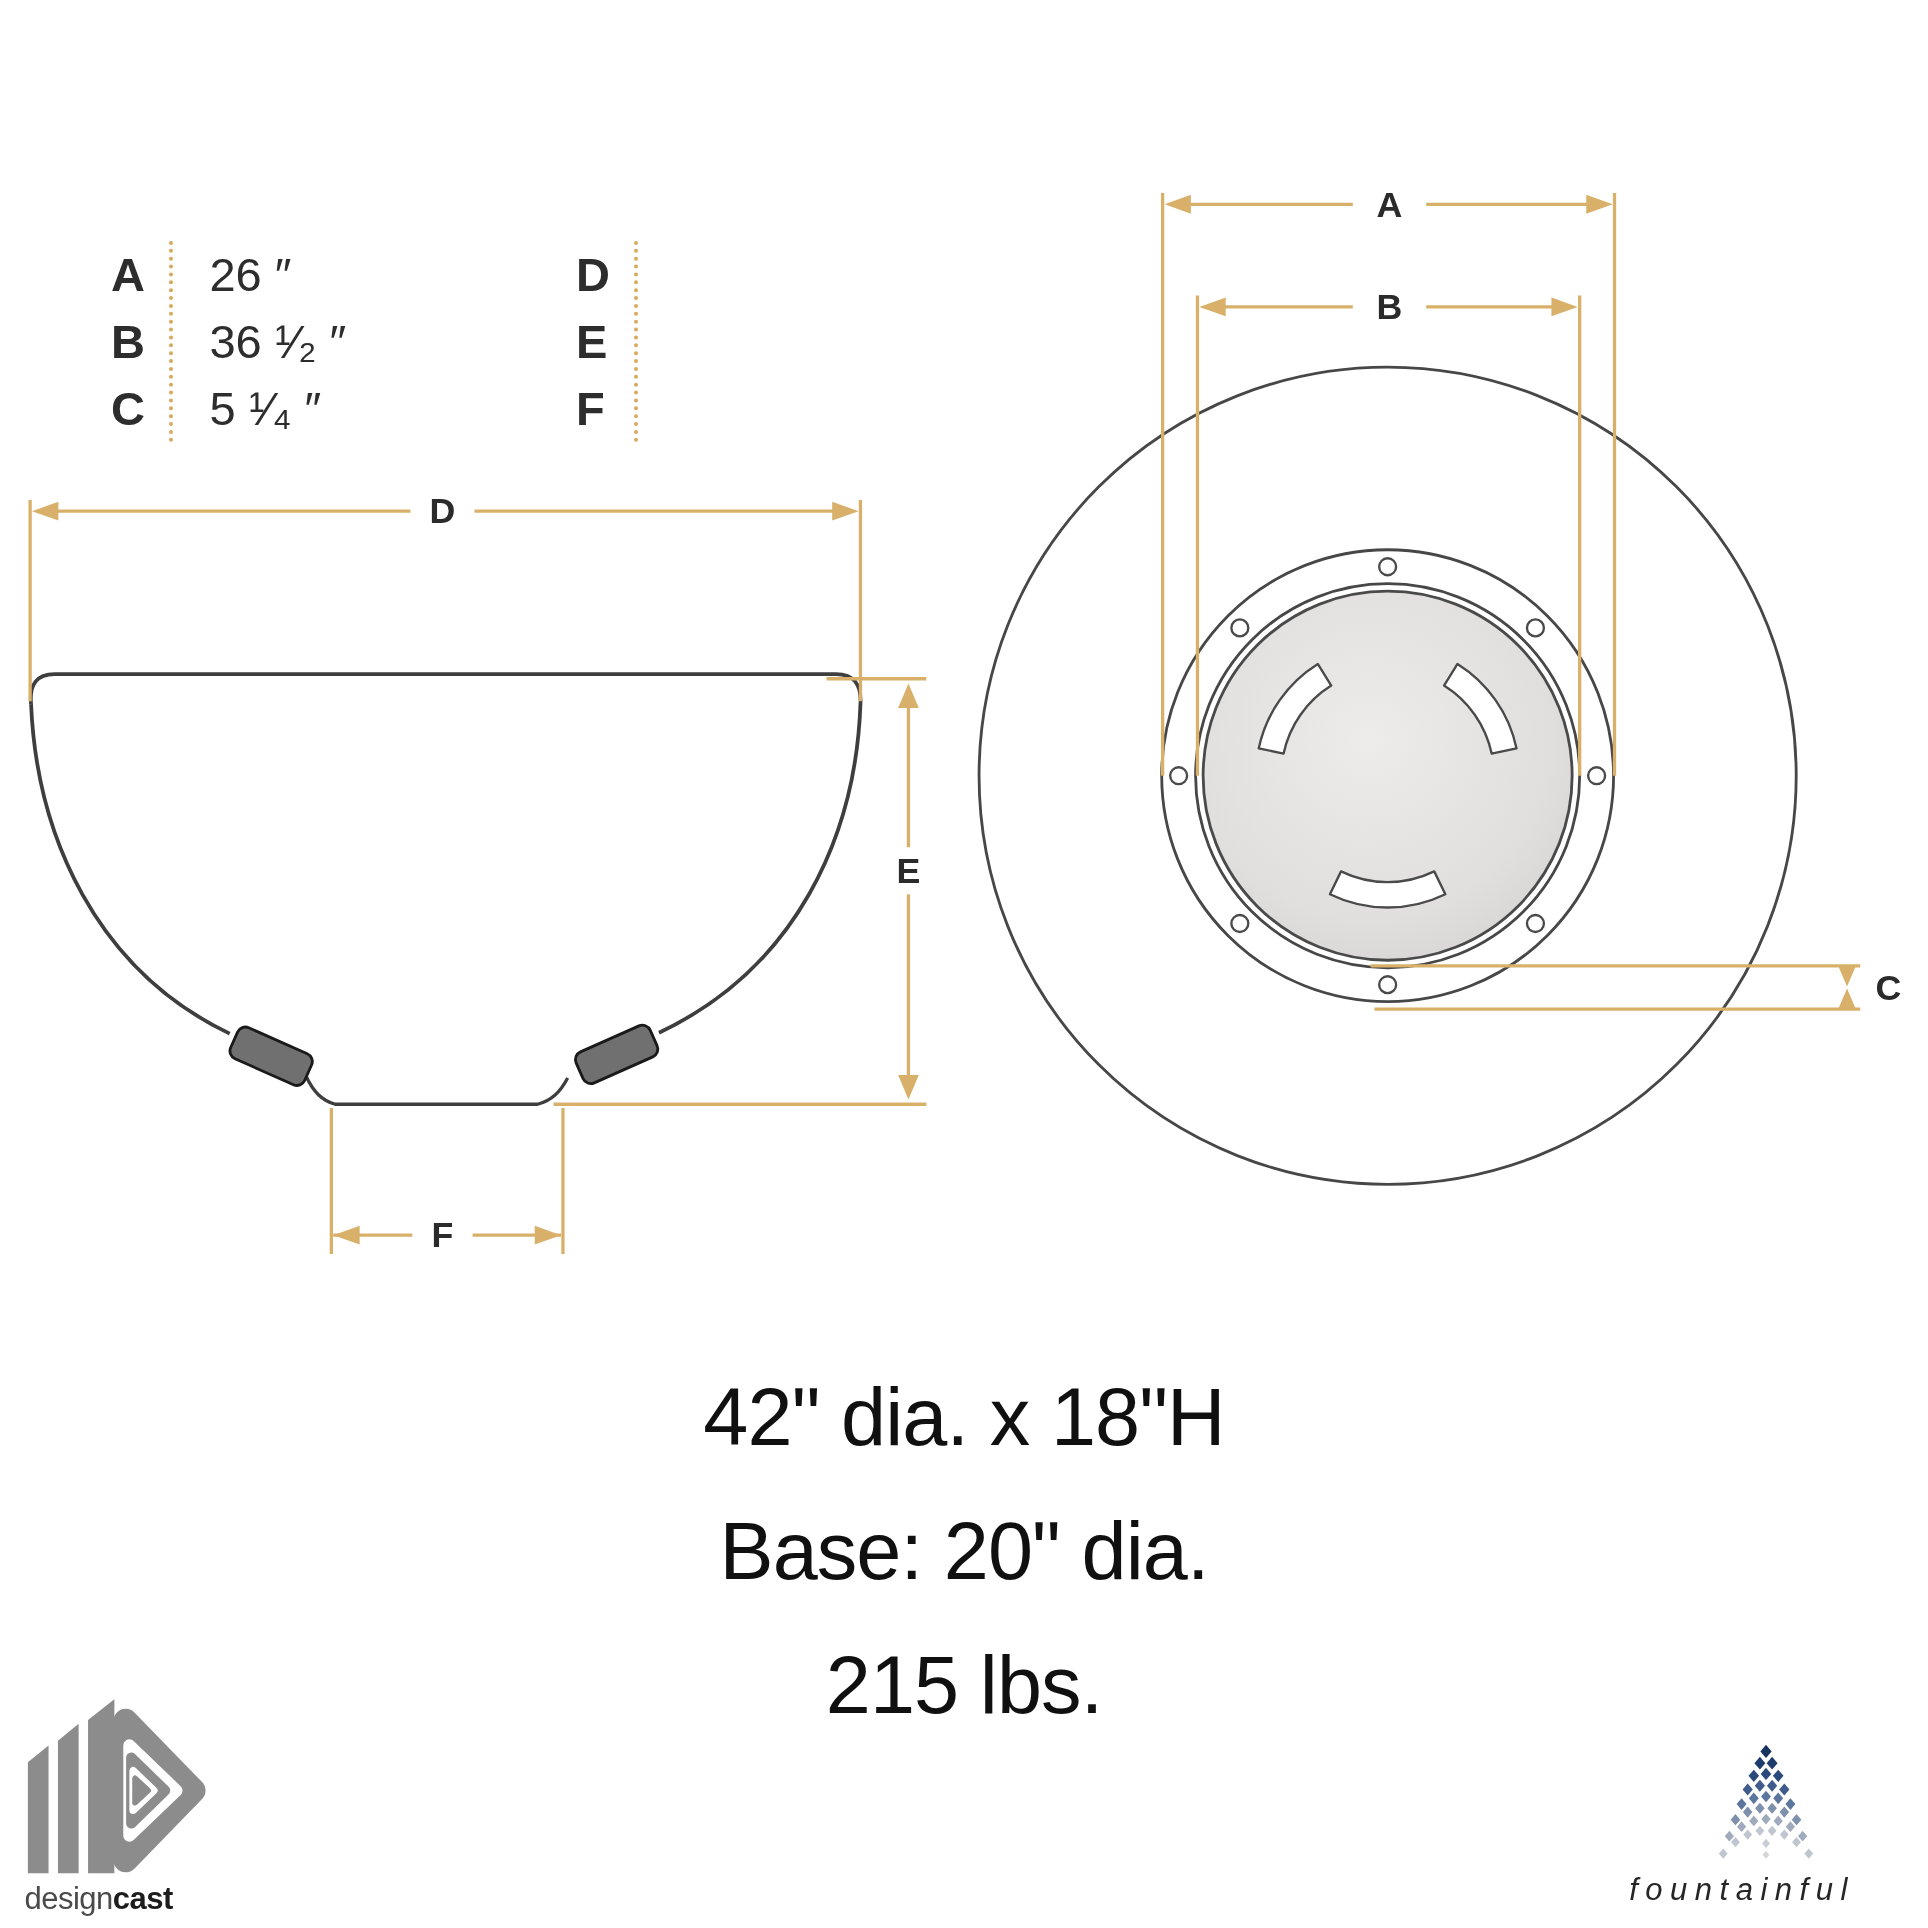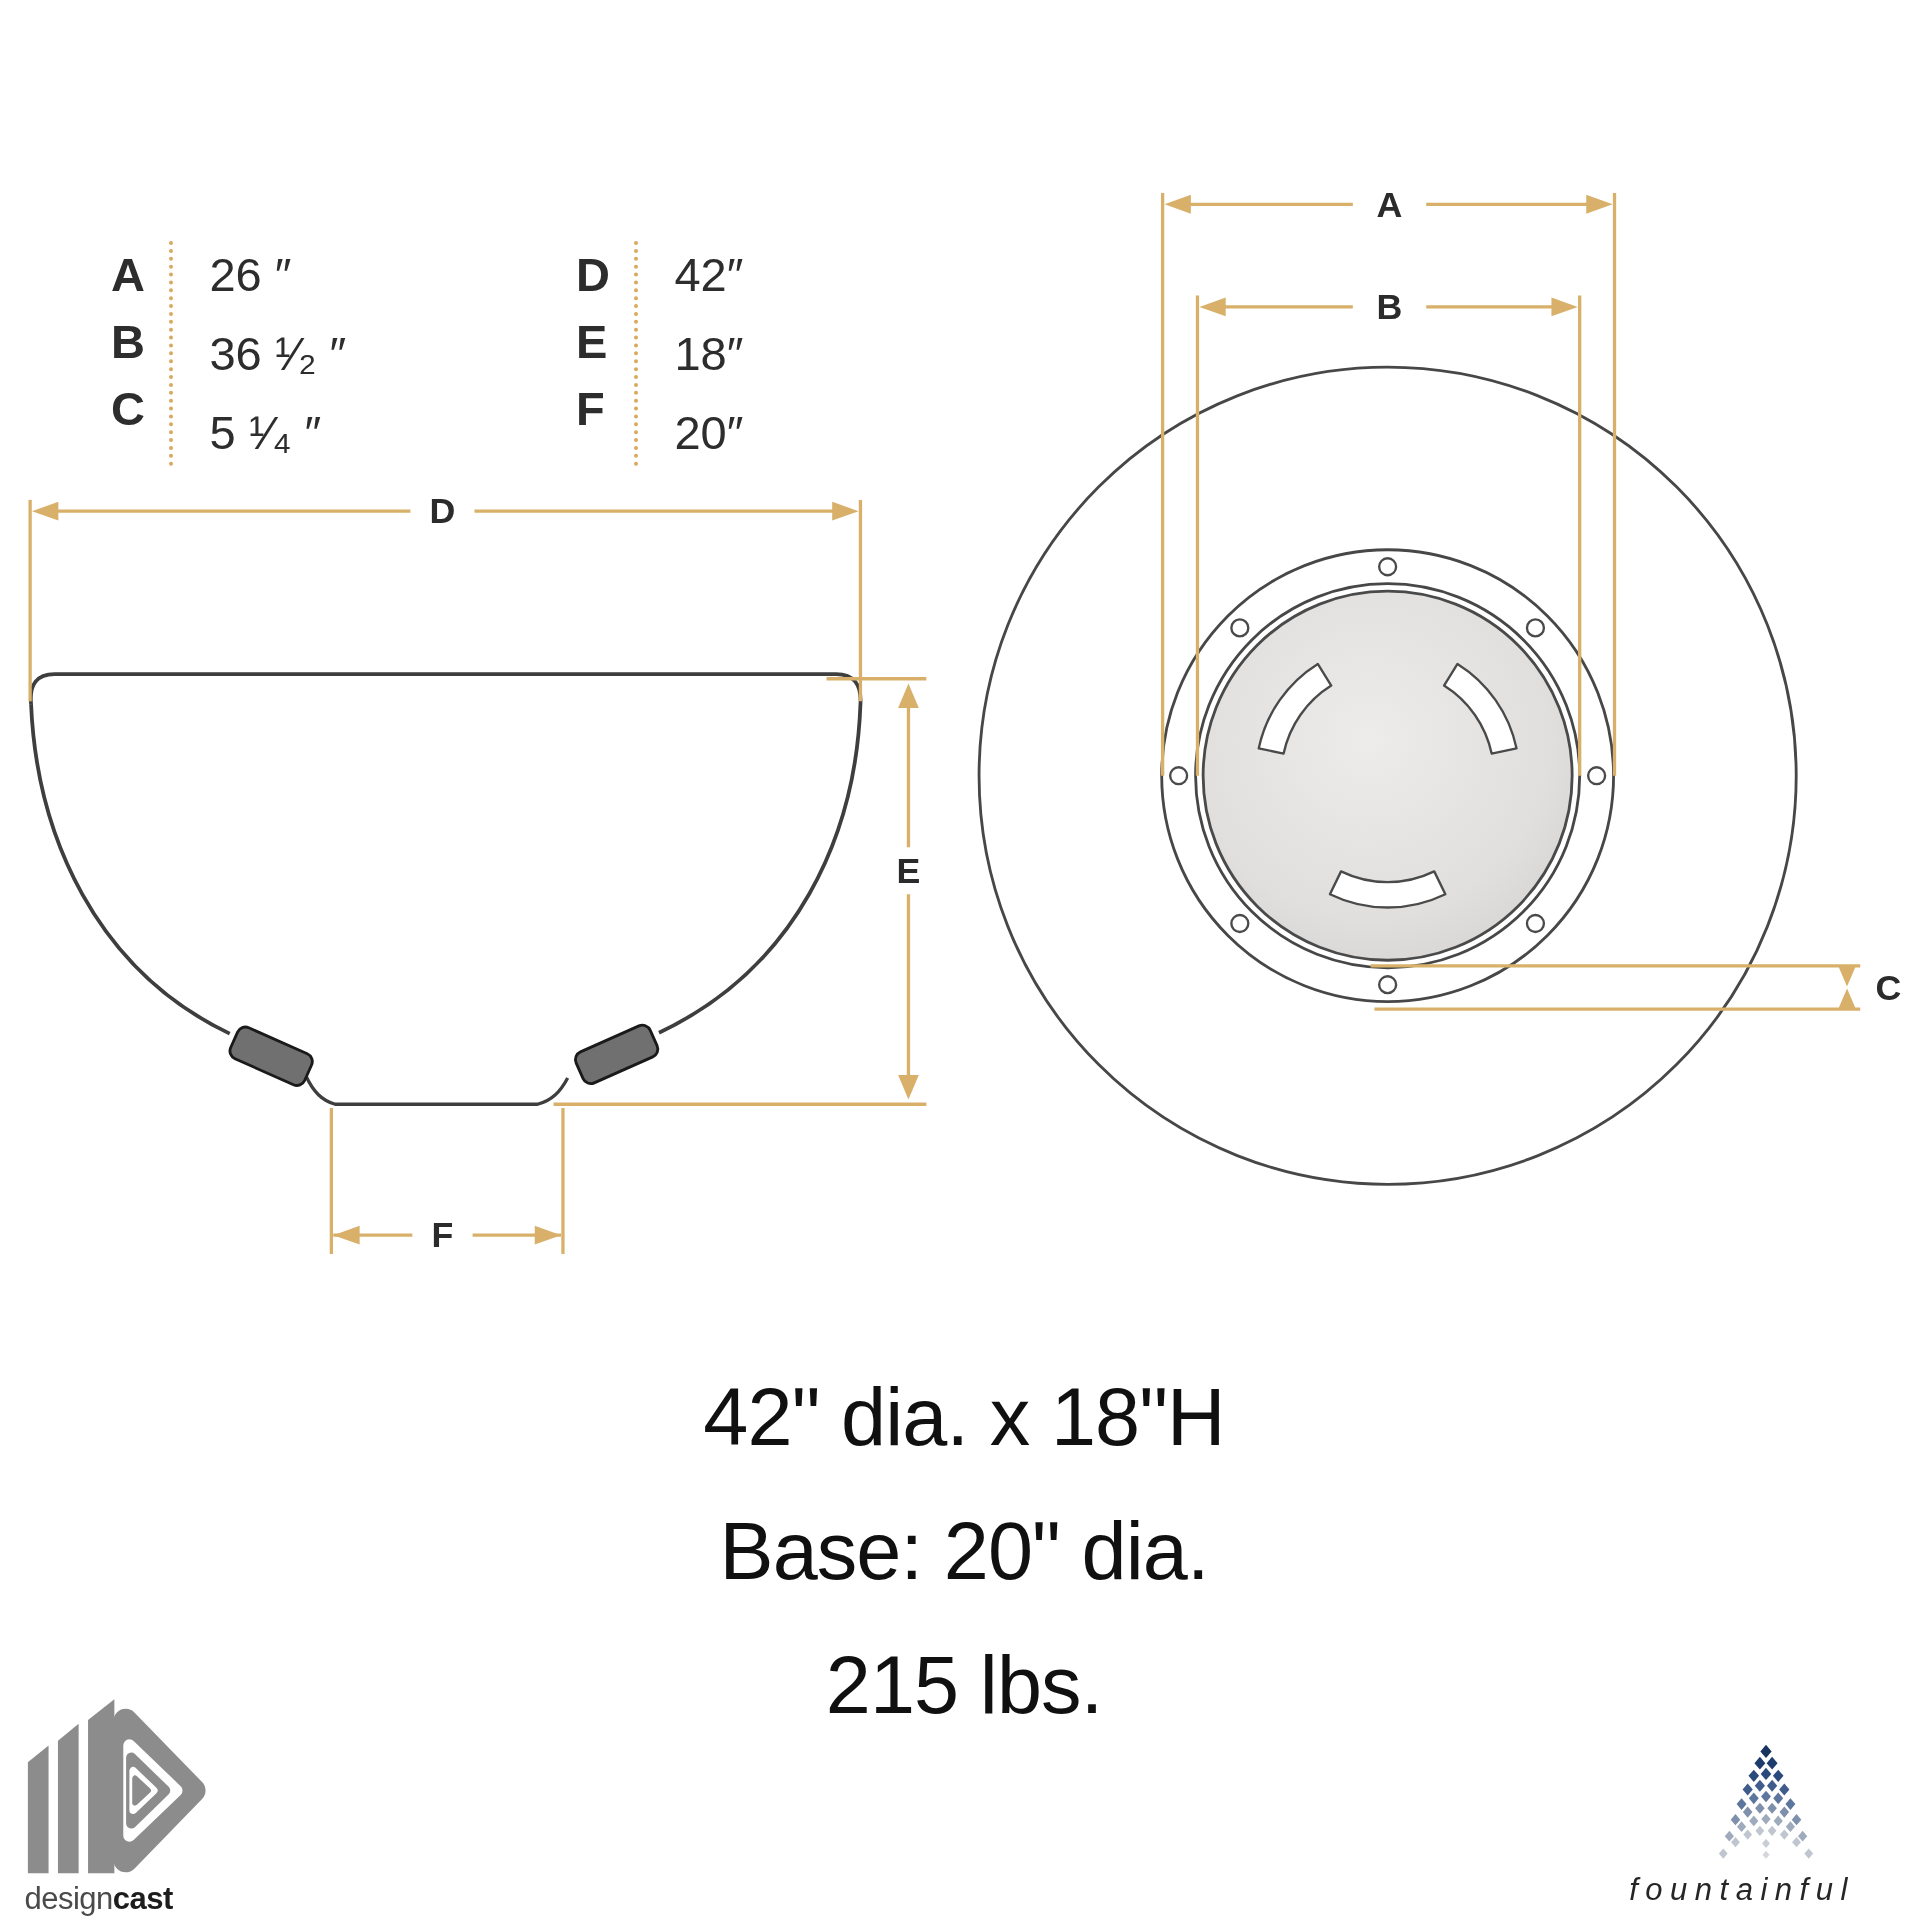--- a/index.html
+++ b/index.html
@@ -5,21 +5,21 @@
   html,body{margin:0;padding:0;background:#ffffff;}
   .canvas{
     position:relative;width:1928px;height:1928px;background:#ffffff;overflow:hidden;
     font-family:"Liberation Sans","DejaVu Sans",sans-serif;color:#2f2f2f;
   }
   
   .legend-block{position:absolute;display:flex;align-items:stretch;}
   .legend-letters{display:flex;flex-direction:column;font-weight:700;font-size:47px;color:#2d2d2d;}
   .legend-letters span{line-height:67px;height:67px;}
   .legend-dots{border-left:4.7px dotted #d9a95f;margin-left:24.5px;}
-  .legend-values{display:flex;flex-direction:column;font-weight:400;font-size:47px;color:#2d2d2d;padding-left:36px;white-space:nowrap;gap:12px;}
+  .legend-values{display:flex;flex-direction:column;font-weight:400;font-size:47px;color:#2d2d2d;padding-left:36px;white-space:nowrap;}
   .legend-values span{line-height:67px;height:67px;}
   
   .diagram-svg{position:absolute;left:0;top:0;}
   .dim-label{font-family:"Liberation Sans","DejaVu Sans",sans-serif;font-size:38px;font-weight:700;fill:#2b2b2b;}
   
   .specs{position:absolute;left:0;top:1350px;width:1928px;text-align:center;color:#101010;}
   .spec-line{font-size:81px;line-height:134px;letter-spacing:-0.9px;font-weight:400;}
   .spec-line.bold{font-weight:400;}
   
   .dc-logo{position:absolute;left:26px;top:1687px;width:188px;}
@@ -49,25 +49,20 @@
     </div>
   </div>
 
   <div class="legend-block" style="left:576px;top:241px;">
     <div class="legend-letters">
       <span>D</span>
       <span>E</span>
       <span>F</span>
     </div>
     <div class="legend-dots"></div>
-    <div class="legend-values">
-      <span>42″</span>
-      <span>18″</span>
-      <span>20″</span>
-    </div>
   </div>
 
   <svg class="diagram-svg" width="1928" height="1928" viewBox="0 0 2048 2048">
     <defs>
       <radialGradient id="domeGrad" cx="45%" cy="40%" r="70%">
         <stop offset="0%" stop-color="#edecea"></stop>
         <stop offset="70%" stop-color="#e0dfdd"></stop>
         <stop offset="100%" stop-color="#d4d3d1"></stop>
       </radialGradient>
       <path id="dm" d="M0,-7 L6,0 L0,7 L-6,0 Z"></path>

